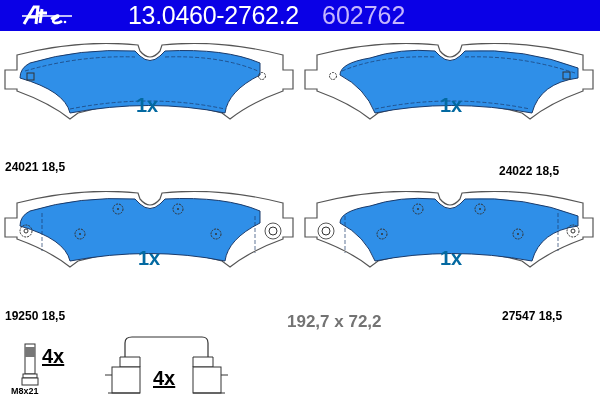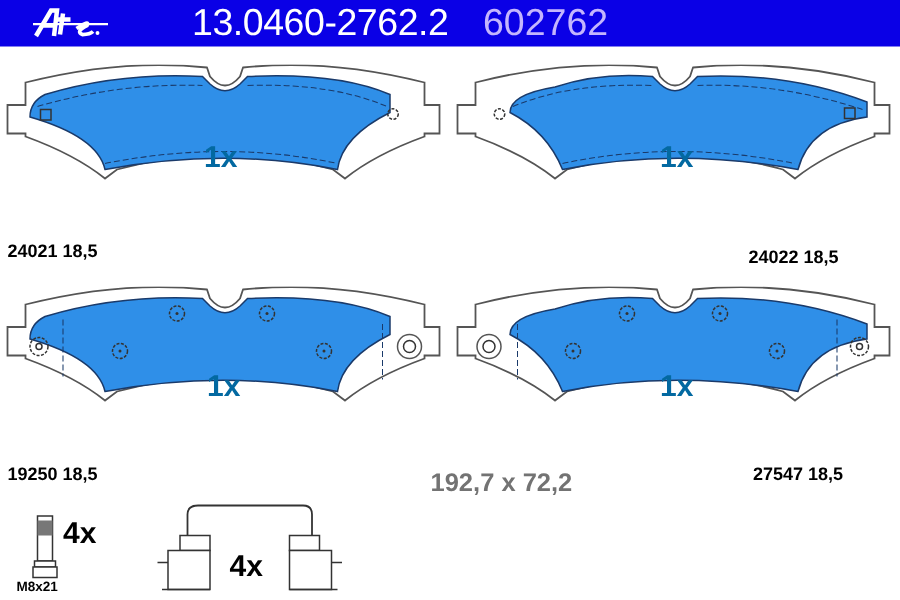--- a/index.html
+++ b/index.html
@@ -7,21 +7,21 @@
     .header { position: absolute; left: 0; top: 0; width: 600px; height: 31px; background: #0a00e6; text-align: center; }
     .logo { position: absolute; left: 20px; top: 4px; width: 56px; height: 22px; }
     .hdr-part { position: absolute; left: 128px; top: 1px; color: #ffffff; font-size: 25px; font-weight: normal; font-family: "Liberation Sans", sans-serif; letter-spacing: -0.3px; }
     .hdr-num { position: absolute; left: 322px; top: 1px; color: #c4b5fd; font-size: 25px; font-family: "Liberation Sans", sans-serif; }
     .pad { position: absolute; width: 300px; height: 115px; }
     .pad svg { position: absolute; left: 0; top: 0; }
     .qty { position: absolute; font-size: 20px; font-weight: bold; color: #0369a1; }
     .label { position: absolute; font-size: 12px; font-weight: bold; color: #000; white-space: pre; }
     .dims { position: absolute; left: 243px; top: 312px; font-size: 17px; font-weight: bold; color: #737373; margin-left: 44px; }
     .hw { position: absolute; }
-    .hw-qty { position: absolute; font-size: 20px; font-weight: bold; color: #000; }
+    .hw-qty { position: absolute; font-size: 20px; font-weight: bold; color: #000; text-decoration: underline; }
     .hw-label { position: absolute; font-size: 9px; font-weight: bold; color: #000; }
   </style>
 </head>
 <body>
 
 <div class="header">
   <svg class="logo" viewBox="0 0 56 22">
     <line x1="2" y1="12" x2="52" y2="12" stroke="#fff" stroke-width="1.5"></line>
     <path d="M4 20 L14 3 L18 3 L16 20 M9 13 L17 13" stroke="#fff" stroke-width="3" fill="none"></path>
     <path d="M22 5 L20 19 M18 9 L27 9" stroke="#fff" stroke-width="3" fill="none"></path>

